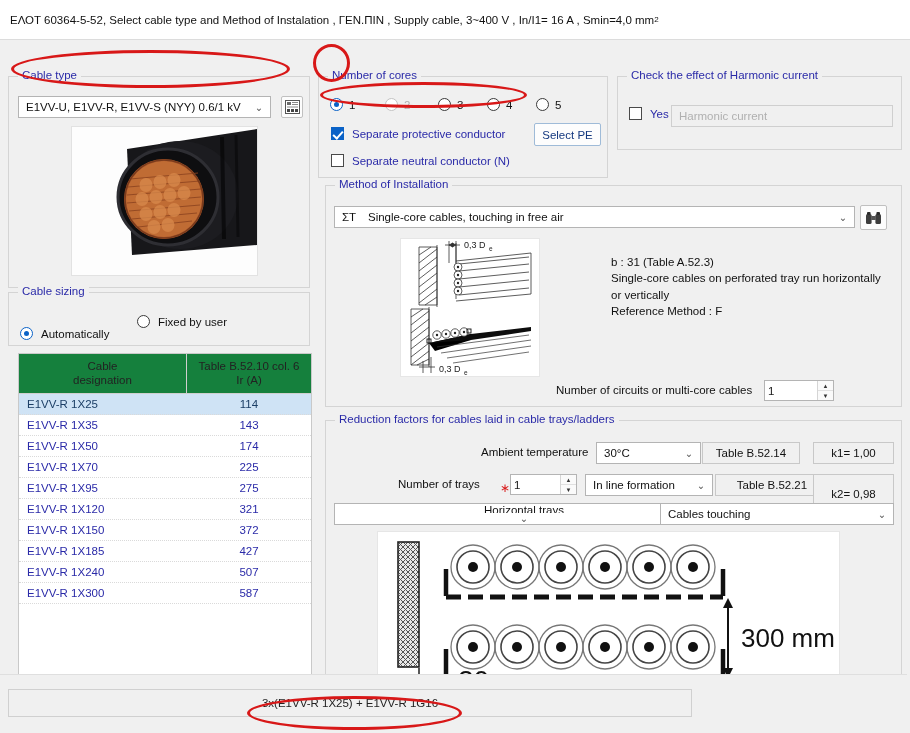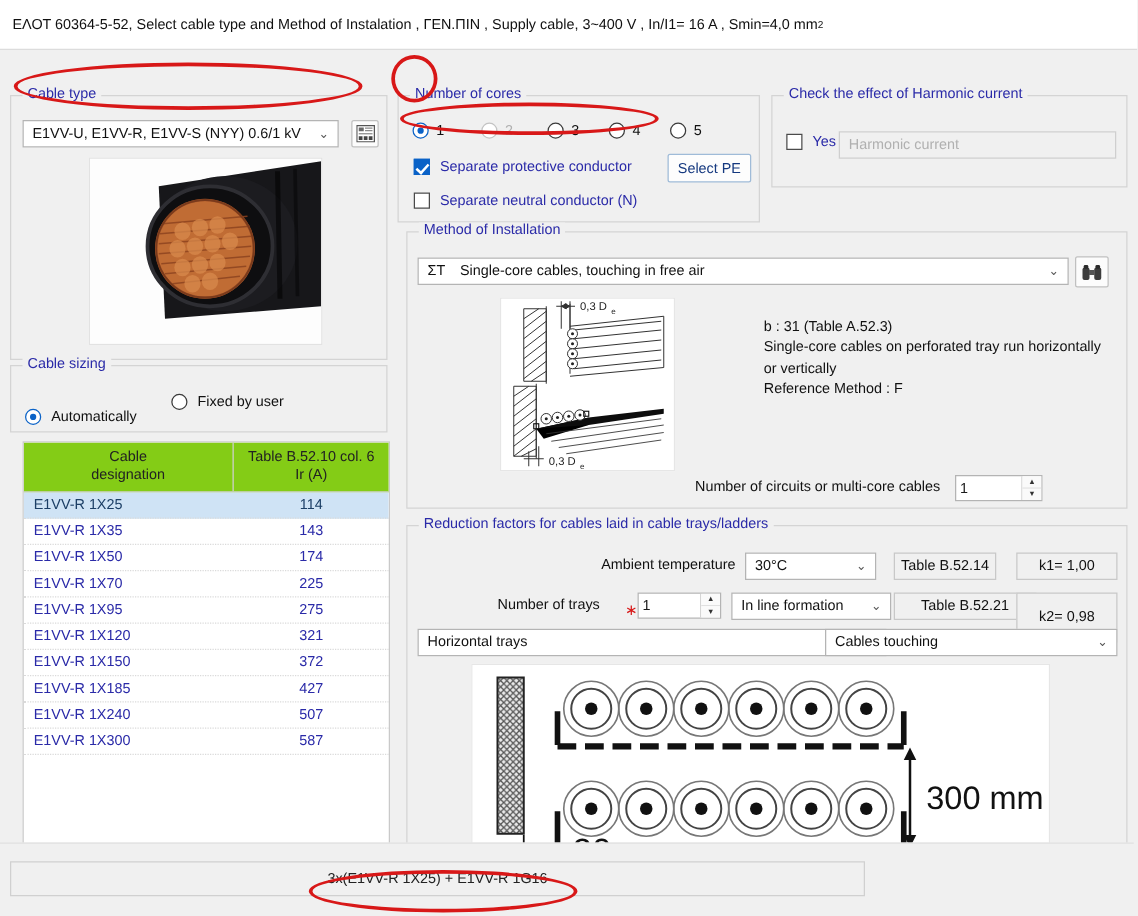--- a/index.html
+++ b/index.html
@@ -91,21 +91,21 @@
   .spin .arrows > div{
     flex:1; display:flex; align-items:center; justify-content:center;
     font-size:6px; color:#333; background:#fafafa;
   }
   .spin .arrows > div:first-child{ border-bottom:1px solid #e0e0e0; }
 
   
   .tablebox{
     position:absolute; background:#fff; border:1px solid #c9c9c9; overflow:hidden;
   }
-  .thead{ display:flex; border-bottom:1px solid #cfcfcf; background:#84cc16; }
+  .thead{ display:flex; border-bottom:1px solid #cfcfcf; background:#15803d; }
   .thead > div{
     text-align:center; font-size:11.5px; color:#222; padding:5px 2px; line-height:1.25;
   }
   .thead .c1{ width:168px; border-right:1px solid #cfcfcf; }
   .thead .c2{ flex:1; }
   .trow{ display:flex; height:21px; align-items:center; border-bottom:1px dotted #dadada; }
   .trow .c1{ width:168px; padding-left:8px; color:#2a2aa8; font-size:11.5px; }
   .trow .c2{ flex:1; text-align:center; color:#2a2aa8; font-size:11.5px; }
   .trow.sel{ background:#cfe3f5; }
   .trow.sel .c1, .trow.sel .c2{ color:#1c3f66; }
@@ -469,21 +469,21 @@
   </div>
 
   <div class="group" style="left:325px; top:380px; width:577px; height:278px;padding-left:24px;">
     <span class="legend">Reduction factors for cables laid in cable trays/ladders</span>
 
     <div style="position:absolute; left:155px; top:25px; font-size:11.5px; color:#111;">Ambient temperature</div>
     <div class="combo" style="position:absolute; left:270px; top:21px; width:105px;">
       <span class="val">30°C</span>
       <span class="chev">⌄</span>
     </div>
-    <div class="flatbtn" style="position:absolute; left:389px; top:21px; width:82px; height:22px;">
+    <div class="flatbtn" style="position:absolute; left:376px; top:21px; width:98px; height:22px;">
       <span>Table B.52.14</span>
     </div>
     <div class="flatbtn" style="position:absolute; left:487px; top:21px; width:81px; height:22px;">
       <span>k1= 1,00</span>
     </div>
 
     <div style="position:absolute; left:72px; top:57px; font-size:11.5px; color:#111;">Number of trays</div>
     <div style="position:absolute; left:174px; top:60px; color:#d81818; font-size:12px;">∗</div>
     <div class="spin" style="position:absolute; left:184px; top:53px; width:67px; height:21px;">
       <span class="num">1</span>
@@ -496,21 +496,21 @@
       <span class="val">In line formation</span>
       <span class="chev">⌄</span>
     </div>
     <div class="flatbtn" style="position:absolute; left:389px; top:53px; width:114px; height:22px;">
       <span>Table B.52.21</span>
     </div>
     <div class="flatbtn" style="position:absolute; left:487px; top:53px; width:81px; height:40px;">
       <span>k2= 0,98</span>
     </div>
 
-    <div class="combo" style="position:absolute; left:8px; top:82px; width:375px;">
+    <div class="combo" style="position:absolute; left:8px; top:82px; width:375px;flex-direction:column;">
       <span class="val">Horizontal trays</span>
       <span class="chev">⌄</span>
     </div>
     <div class="combo" style="position:absolute; left:334px; top:82px; width:234px;">
       <span class="val">Cables touching</span>
       <span class="chev">⌄</span>
     </div>
 
     <div class="diagrambox" style="left:51px; top:110px; width:463px; height:160px;">
       <svg width="461" height="158" viewBox="0 0 461 158">

